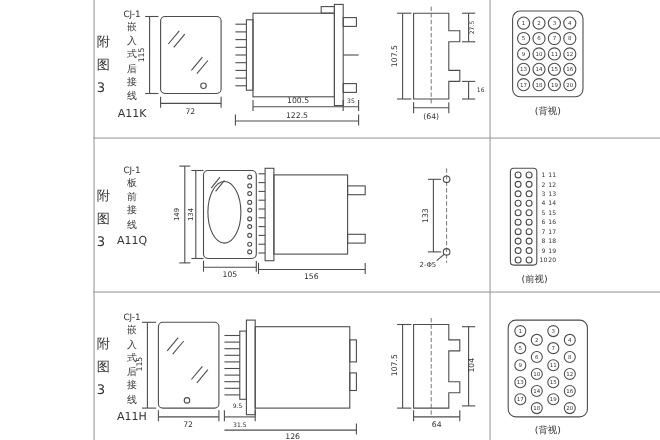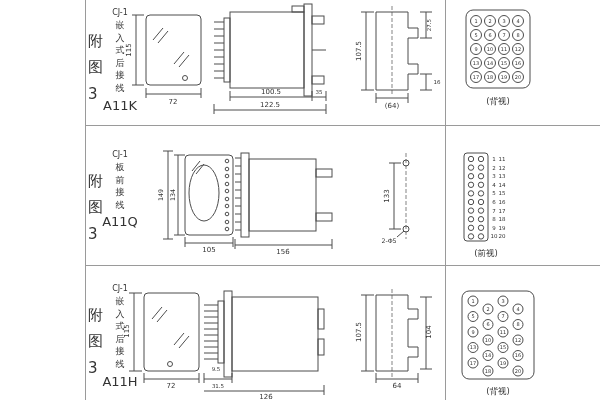--- a/index.html
+++ b/index.html
@@ -11,25 +11,25 @@
   svg{position:absolute;overflow:visible}
   .draw rect,.draw path,.draw line,.draw circle,.draw ellipse{fill:none;stroke:var(--ink,#4d4d4d);stroke-width:1}
   .draw .dash{stroke-dasharray:4 2;stroke-width:.7}
   .draw text{stroke:none;fill:var(--text,#333)}
   .dim{font-size:7px;text-anchor:middle}
   .dim-m{font-size:6.3px;text-anchor:middle}
   .dim-s{font-size:5.5px;text-anchor:middle}
   .vlabel{font-size:8.5px;text-anchor:middle}
   .tnum{font-size:5px;text-anchor:middle;stroke:none;fill:var(--text,#333)}
   .tlab{font-size:5.5px;text-anchor:middle;stroke:none;fill:var(--text,#333)}
-  .figlabel{position:absolute;width:1em;font-size:15px;line-height:1.75;word-break:break-all}
+  .figlabel{position:absolute;width:1em;font-size:12px;line-height:1.75;word-break:break-all}
   .typeblock{position:absolute;display:flex;flex-direction:column;align-items:center}
   .model{font-size:8px;white-space:nowrap}
   .mount{width:1em;font-size:9px;line-height:1.4;word-break:break-all;text-align:center;margin-top:2px}
-  .code{font-size:13px;margin-top:3px;white-space:nowrap}
+  .code{font-size:10px;margin-top:3px;white-space:nowrap}
 </style>
 </head>
 <body style="--background: #ffffff; --ink: #4d4d4d; --grid: #9a9a9a; --text: #333333;">
 
 <div class="page">
 
   <div class="gridline v" style="left:85px;top:0;height:400px"></div>
   <div class="gridline v" style="left:445px;top:0;height:400px"></div>
   <div class="gridline h" style="left:85px;top:125px;width:515px"></div>
   <div class="gridline h" style="left:85px;top:265px;width:515px"></div>

